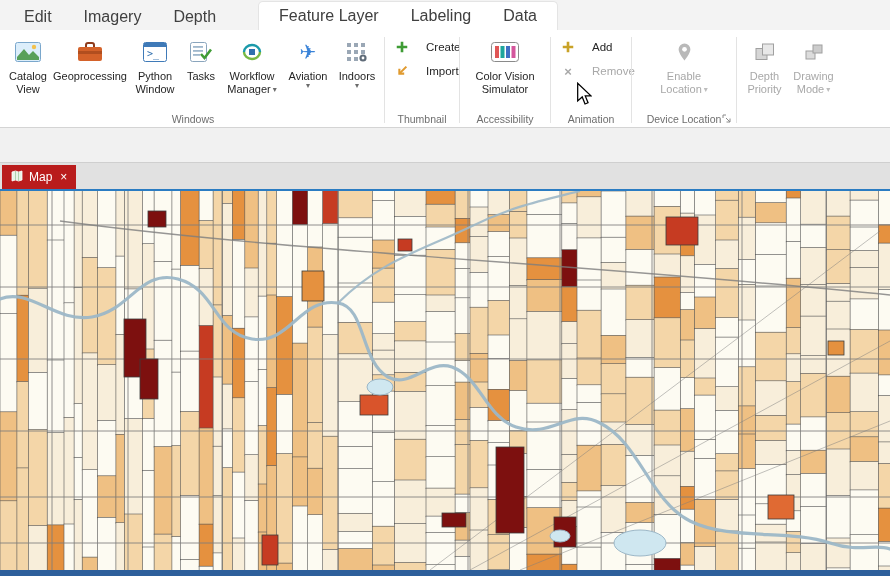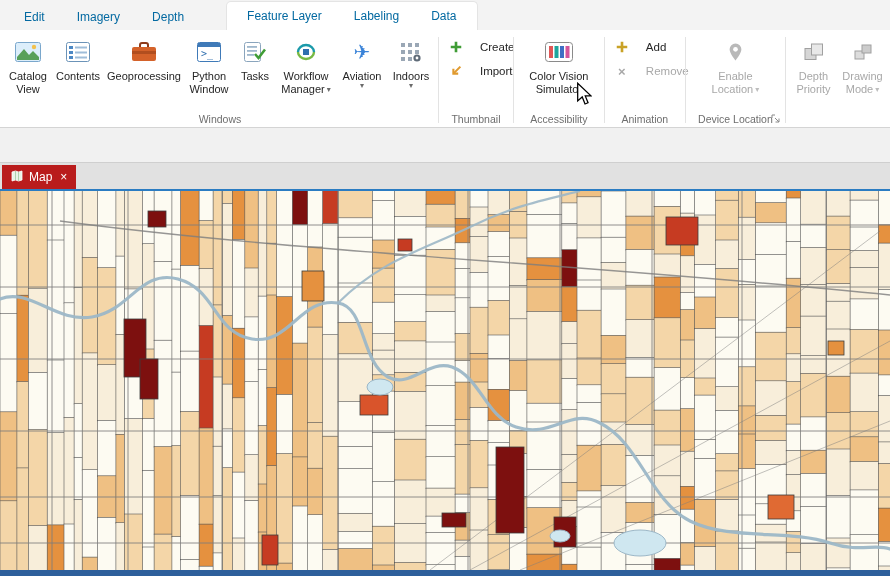--- a/index.html
+++ b/index.html
@@ -1,21 +1,21 @@
 <!DOCTYPE html>
 <html><head>
 <meta charset="utf-8">
 <style>
   * { box-sizing: border-box; margin: 0; padding: 0; }
   html,body { width:890px; height:576px; overflow:hidden; background:#fff;
     font-family:"Liberation Sans", sans-serif; -webkit-font-smoothing:antialiased; }
 
   
   .tab-row { height:30px; background:#f3f3f3; display:flex; align-items:flex-end; padding-left:8px; }
-  .rtab { height:27px; display:flex; align-items:center; padding:0 16px; font-size:12px; color:#0369a1; cursor:default; }
+  .rtab { height:27px; display:flex; align-items:center; padding:0 16px; font-size:16px; color:#404040; cursor:default; }
   .ctx { margin-left:26px; background:#fff; border:1px solid #e4e4e4; border-bottom:none;
          border-radius:5px 5px 0 0; display:flex; height:29px; align-items:center; padding:0 4px; }
 
   
   .ribbon-body { display:flex; height:98px; background:#fff; border-bottom:1px solid #d4d4d4; padding-left:2px; }
   .rgroup { display:flex; flex-direction:column; height:97px; }
   .rbtnrow { flex:1; display:flex; align-items:flex-start; padding:3px 3px 0; }
   .rbtnrow.stack { flex-direction:column; align-items:flex-start; gap:8px; padding:9px 9px 0; }
   .rglabel { height:17px; font-size:10.5px; color:#6e6e6e; display:flex; align-items:center; justify-content:center; position:relative; padding:0 4px; }
   .sep { width:1px; background:#e3e3e3; margin:7px 0 4px; }
@@ -73,34 +73,20 @@
       <div class="rbtnrow">
         <div class="bigbtn" style="width:46px">
           <span class="icon">
             <svg width="26" height="20" viewBox="0 0 26 20">
                 <rect x=".5" y=".5" width="25" height="19" rx="2" fill="#dceefb" stroke="#7aa7cc"></rect>
                 <path d="M2 15 L9 7 L14 13 L18 9 L24 15 L24 18 L2 18 Z" fill="#58a05a"></path>
                 <circle cx="19" cy="5" r="2.2" fill="#f2c14e"></circle>
               </svg>
           </span>
           <span class="lblwrap">Catalog View</span>
-        </div>
-        <div class="bigbtn" style="width:54px">
-          <span class="icon">
-            <svg width="24" height="20" viewBox="0 0 24 20">
-                <rect x=".5" y=".5" width="23" height="19" rx="2" fill="#fff" stroke="#6b93b8"></rect>
-                <rect x="3" y="4" width="4" height="3" fill="#4d88c4"></rect>
-                <rect x="9" y="4.5" width="12" height="2" fill="#9fbdd9"></rect>
-                <rect x="3" y="9" width="4" height="3" fill="#4d88c4"></rect>
-                <rect x="9" y="9.5" width="12" height="2" fill="#9fbdd9"></rect>
-                <rect x="3" y="14" width="4" height="3" fill="#4d88c4"></rect>
-                <rect x="9" y="14.5" width="12" height="2" fill="#9fbdd9"></rect>
-              </svg>
-          </span>
-          <span class="lblwrap">Contents</span>
         </div>
         <div class="bigbtn" style="width:78px">
           <span class="icon">
             <svg width="26" height="20" viewBox="0 0 26 20">
                 <path d="M9 5 v-2 a2 2 0 0 1 2-2 h4 a2 2 0 0 1 2 2 v2" fill="none" stroke="#8e3b1b" stroke-width="2"></path>
                 <rect x="1" y="5" width="24" height="14" rx="2" fill="#d4622a"></rect>
                 <rect x="1" y="9" width="24" height="3" fill="#b14e1f"></rect>
               </svg>
           </span>
           <span class="lblwrap">Geoprocessing</span>

